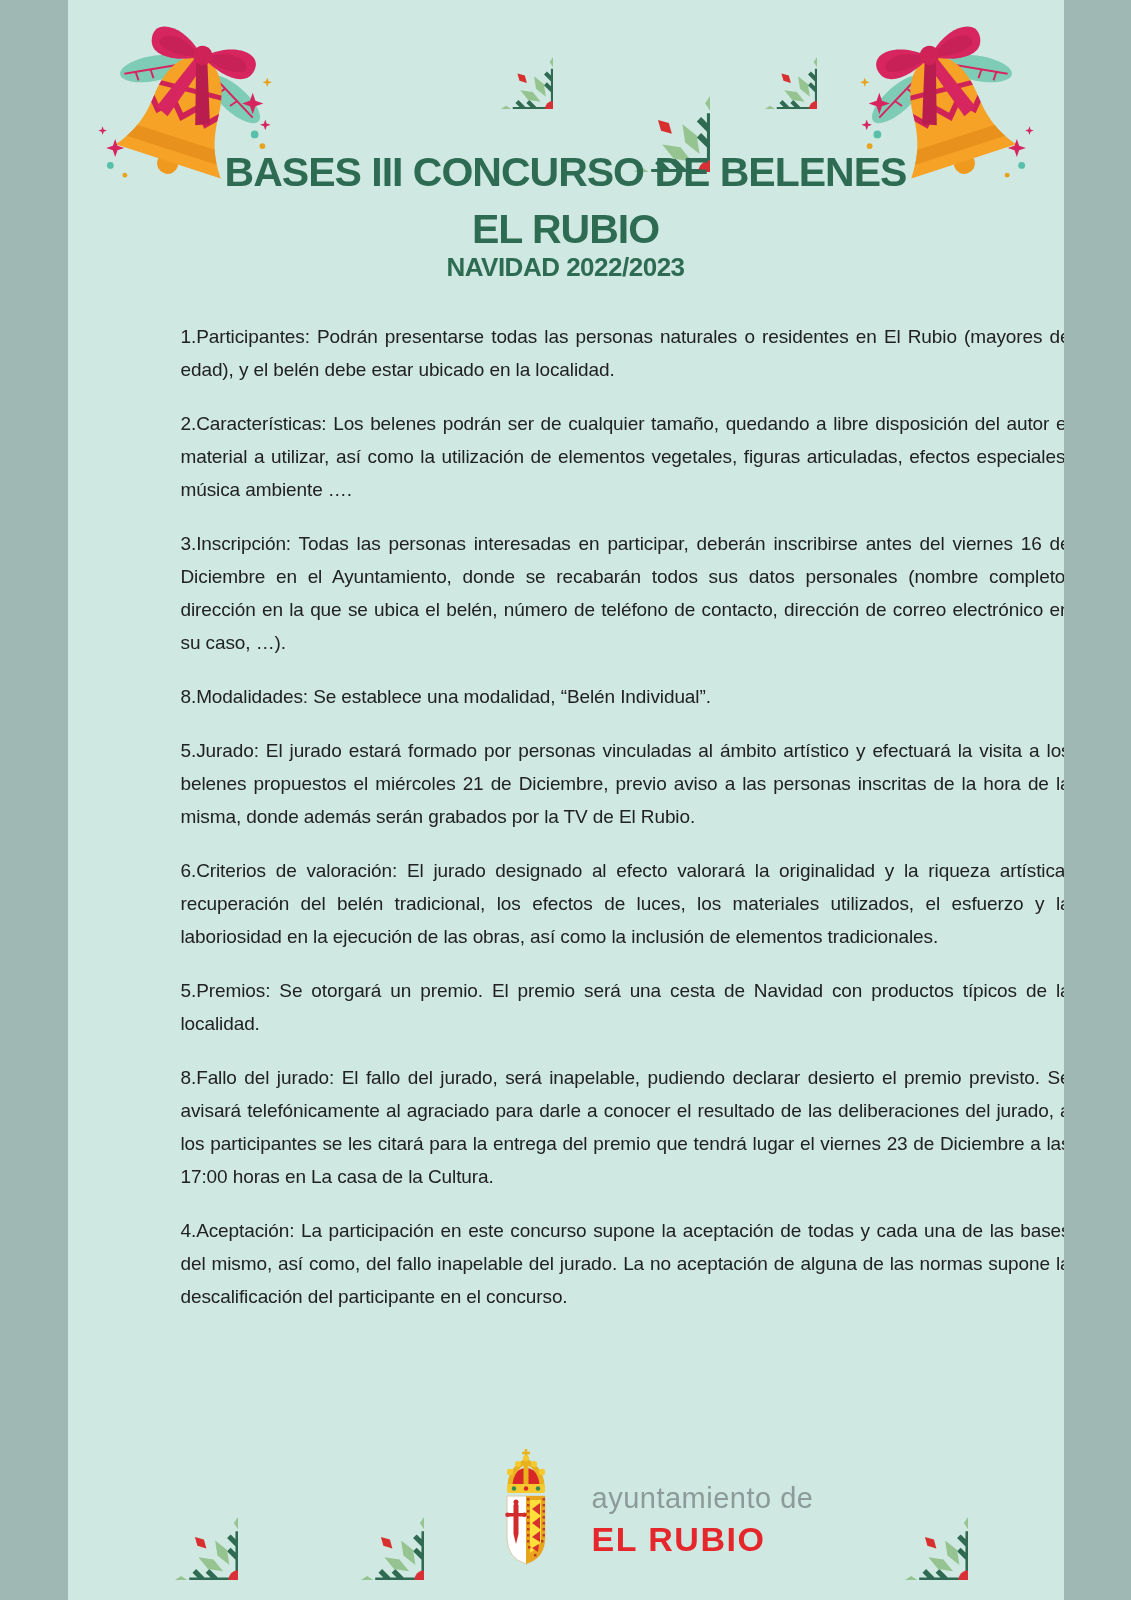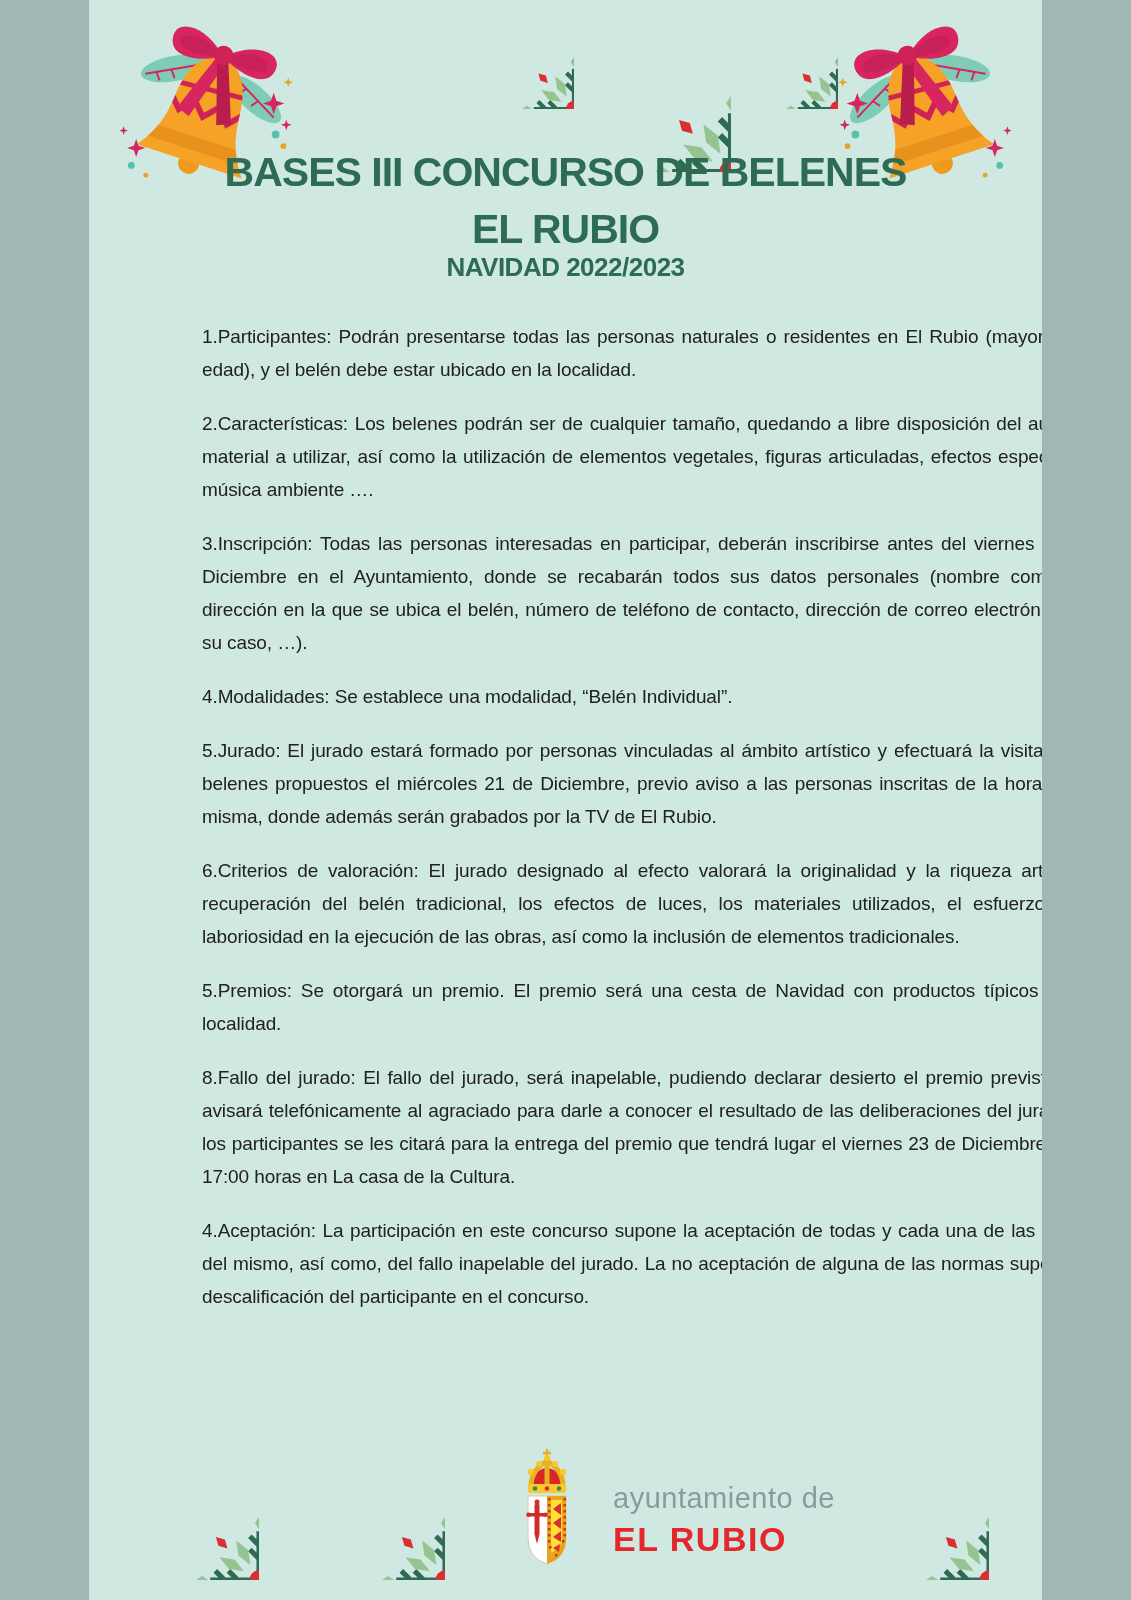--- a/index.html
+++ b/index.html
@@ -1,19 +1,20 @@
 <!DOCTYPE html>
 <html><head>
 <meta charset="utf-8">
 <style>
   html,body { margin:0; padding:0; background:#9fb8b3; }
   .page {
     position:relative; width:953px; height:1600px; margin:0 auto;
     background:#cfe8e2; overflow:hidden;
     font-family:"Liberation Sans", sans-serif;
+    padding-left:43px;
   }
   
   .header { position:absolute; top:152px; left:0; width:100%; text-align:center; color:#2d6c53; }
   .title-line { font-size:41px; font-weight:bold; letter-spacing:-1px; line-height:1.0; }
   .title-line2 { margin-top:16px; }
   .subtitle { font-size:26px; font-weight:bold; letter-spacing:-0.5px; margin-top:2px; }
   
   .rules { position:absolute; left:113px; top:320px; width:906px;
     font-size:19px; line-height:33px; color:#212121; text-align:justify; letter-spacing:-0.1px; }
   .rules p { margin:0 16px 21px 0; }
@@ -195,21 +196,21 @@
   <header class="header">
     <div class="title-line">BASES III CONCURSO DE BELENES</div>
     <div class="title-line title-line2">EL RUBIO</div>
     <div class="subtitle">NAVIDAD 2022/2023</div>
   </header>
 
   <main class="rules">
     <p>1.Participantes: Podrán presentarse todas las personas naturales o residentes en El Rubio (mayores de edad), y el belén debe estar ubicado en la localidad.</p>
     <p>2.Características: Los belenes podrán ser de cualquier tamaño, quedando a libre disposición del autor el material a utilizar, así como la utilización de elementos vegetales, figuras articuladas, efectos especiales, música ambiente ….</p>
     <p>3.Inscripción: Todas las personas interesadas en participar, deberán inscribirse antes del viernes 16 de Diciembre en el Ayuntamiento, donde se recabarán todos sus datos personales (nombre completo, dirección en la que se ubica el belén, número de teléfono de contacto, dirección de correo electrónico en su caso, …).</p>
-    <p>4.Modalidades: Se establece una modalidad, “Belén Individual”.</p>
+    <p>8.Modalidades: Se establece una modalidad, “Belén Individual”.</p>
     <p>5.Jurado: El jurado estará formado por personas vinculadas al ámbito artístico y efectuará la visita a los belenes propuestos el miércoles 21 de Diciembre, previo aviso a las personas inscritas de la hora de la misma, donde además serán grabados por la TV de El Rubio.</p>
     <p>6.Criterios de valoración: El jurado designado al efecto valorará la originalidad y la riqueza artística, recuperación del belén tradicional, los efectos de luces, los materiales utilizados, el esfuerzo y la laboriosidad en la ejecución de las obras, así como la inclusión de elementos tradicionales.</p>
     <p>5.Premios: Se otorgará un premio. El premio será una cesta de Navidad con productos típicos de la localidad.</p>
     <p>8.Fallo del jurado: El fallo del jurado, será inapelable, pudiendo declarar desierto el premio previsto. Se avisará telefónicamente al agraciado para darle a conocer el resultado de las deliberaciones del jurado, a los participantes se les citará para la entrega del premio que tendrá lugar el viernes 23 de Diciembre a las 17:00 horas en La casa de la Cultura.</p>
     <p>4.Aceptación: La participación en este concurso supone la aceptación de todas y cada una de las bases del mismo, así como, del fallo inapelable del jurado. La no aceptación de alguna de las normas supone la descalificación del participante en el concurso.</p>
   </main>
 
   <div class="deco flake-bottom-1">
     <svg viewBox="-62 -62 124 124">
         <use href="#flake"></use>

